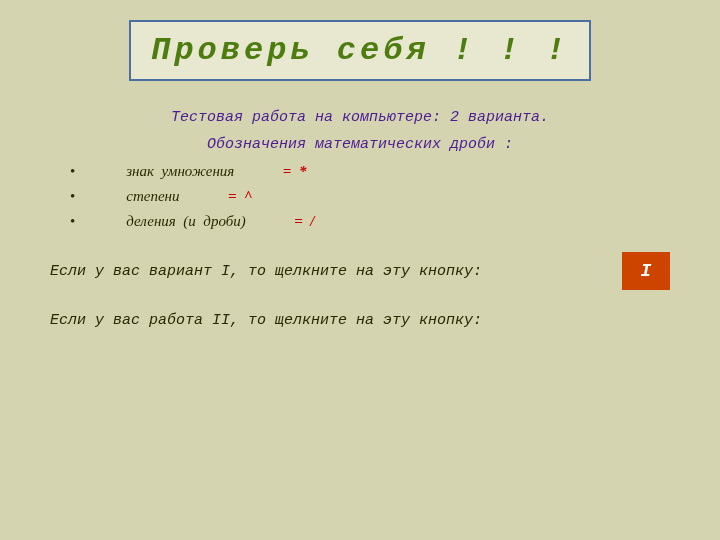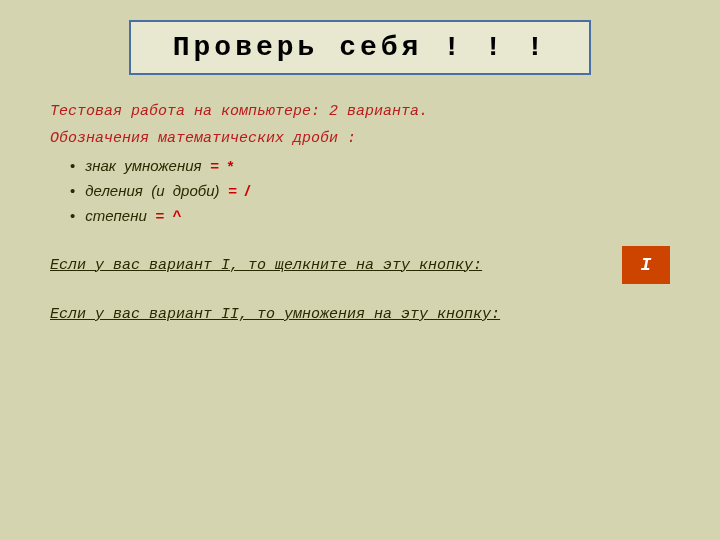--- a/index.html
+++ b/index.html
@@ -27,55 +27,58 @@
     .title-box {
       border: 2px solid #4a6fa5;
       background-color: #e8e8d0;
       text-align: center;
       padding: 10px 20px;
       margin: 0 auto 28px auto;
       width: 70%;
     }
 
     .title-text {
-      font-size: 28px;
+      font-size: 32px;
+      font-style: italic;
       font-weight: bold;
-      color: #000000;
+      color: #4d7c0f;
       letter-spacing: 4px;
     }
 
     .content-area {
       padding: 0 20px;
     }
 
     .line {
       font-size: 15px;
       font-style: italic;
-      color: #b91c1c;
+      color: #4c1d95;
       margin-bottom: 6px;
       font-family: 'Courier New', Courier, monospace;
+      text-align: center;
     }
 
     .section-title {
       margin-bottom: 10px;
     }
 
     .bullet-list {
       list-style: none;
       margin: 8px 0 8px 20px;
     }
 
     .bullet-list li {
       font-size: 15px;
       font-style: italic;
       color: #2a2a00;
       margin-bottom: 8px;
-      font-family: Liberation Sans, sans-serif;
+      font-family: Liberation Serif, serif;
       display: flex;
       align-items: flex-start;
+      gap: 41px;
     }
 
     .bullet-list li::before {
       content: '•';
       margin-right: 10px;
       font-style: normal;
     }
 
     .highlight {
       color: #cc0000;
@@ -87,21 +90,20 @@
       align-items: center;
       margin-top: 22px;
     }
 
     .variant-text {
       font-size: 15px;
       font-style: italic;
       color: #2a2a00;
       flex: 1;
       font-family: 'Courier New', Courier, monospace;
-      text-decoration: underline;
     }
 
     .variant-button {
       width: 48px;
       height: 38px;
       background-color: #cc4400;
       color: white;
       font-size: 18px;
       font-weight: bold;
       font-style: italic;
@@ -127,33 +129,33 @@
 
     <div class="line section-title">Тестовая  работа  на  компьютере:  2  варианта.</div>
     <div class="line section-title">Обозначения  математических  дроби  :</div>
 
     <ul class="bullet-list">
       <li>
         <span>знак&nbsp;&nbsp;умножения&nbsp;&nbsp;</span>
           <span class="highlight">=&nbsp;&nbsp;*</span>
       </li>
       <li>
+        <span>степени&nbsp;&nbsp;</span>
+          <span class="highlight">=&nbsp;&nbsp;^</span>
+      </li>
+      <li>
         <span>деления&nbsp;&nbsp;(и&nbsp;&nbsp;дроби)&nbsp;&nbsp;</span>
           <span class="highlight">=&nbsp;&nbsp;/</span>
-      </li>
-      <li>
-        <span>степени&nbsp;&nbsp;</span>
-          <span class="highlight">=&nbsp;&nbsp;^</span>
       </li>
     </ul>
 
     <div class="variant-row">
       <span class="variant-text">Если  у  вас  вариант   I,  то  щелкните  на  эту  кнопку:</span>
       <button class="variant-button">I</button>
     </div>
 
     <div class="variant-row">
-      <span class="variant-text">Если  у  вас  вариант  II,  то  умножения  на  эту  кнопку:</span>
+      <span class="variant-text">Если  у  вас  работа  II,  то  щелкните  на  эту  кнопку:</span>
     </div>
 
   </div>
 
 </div>
 
 </body></html>

